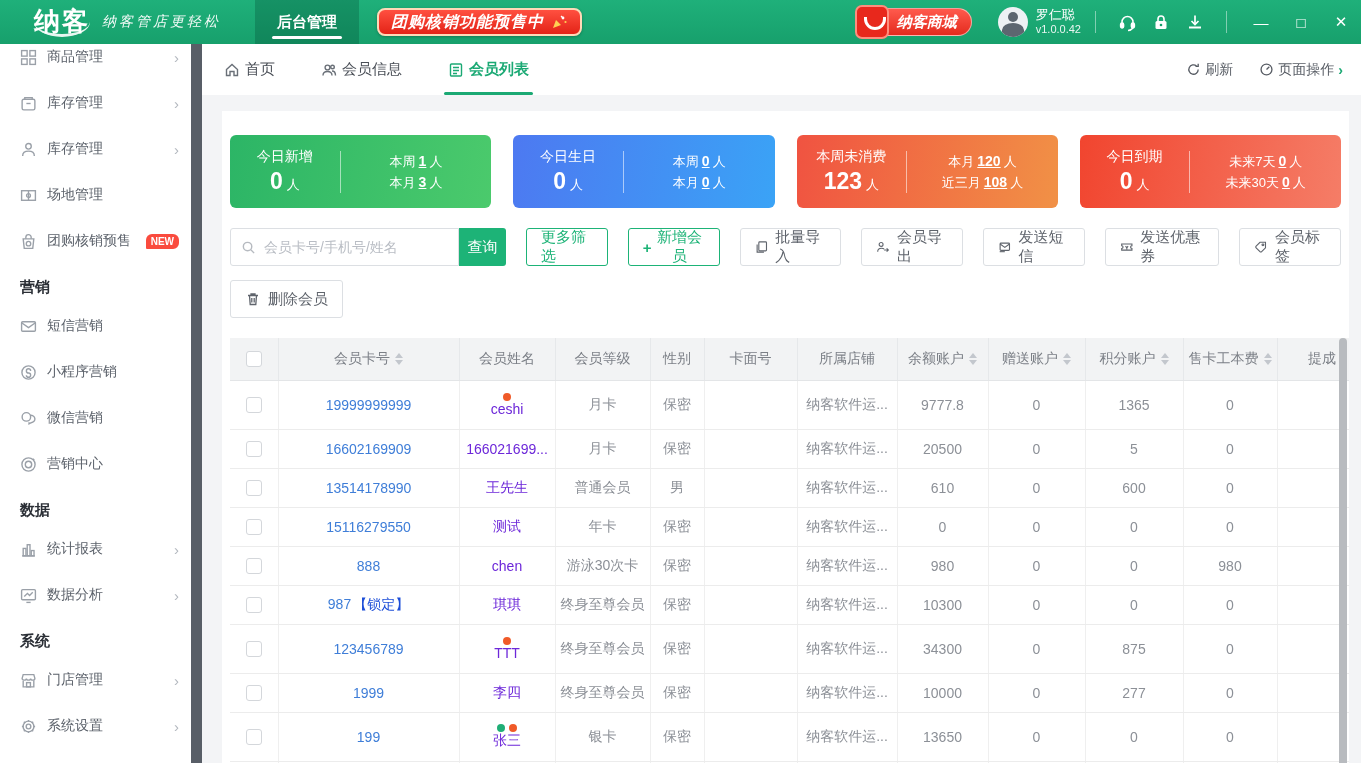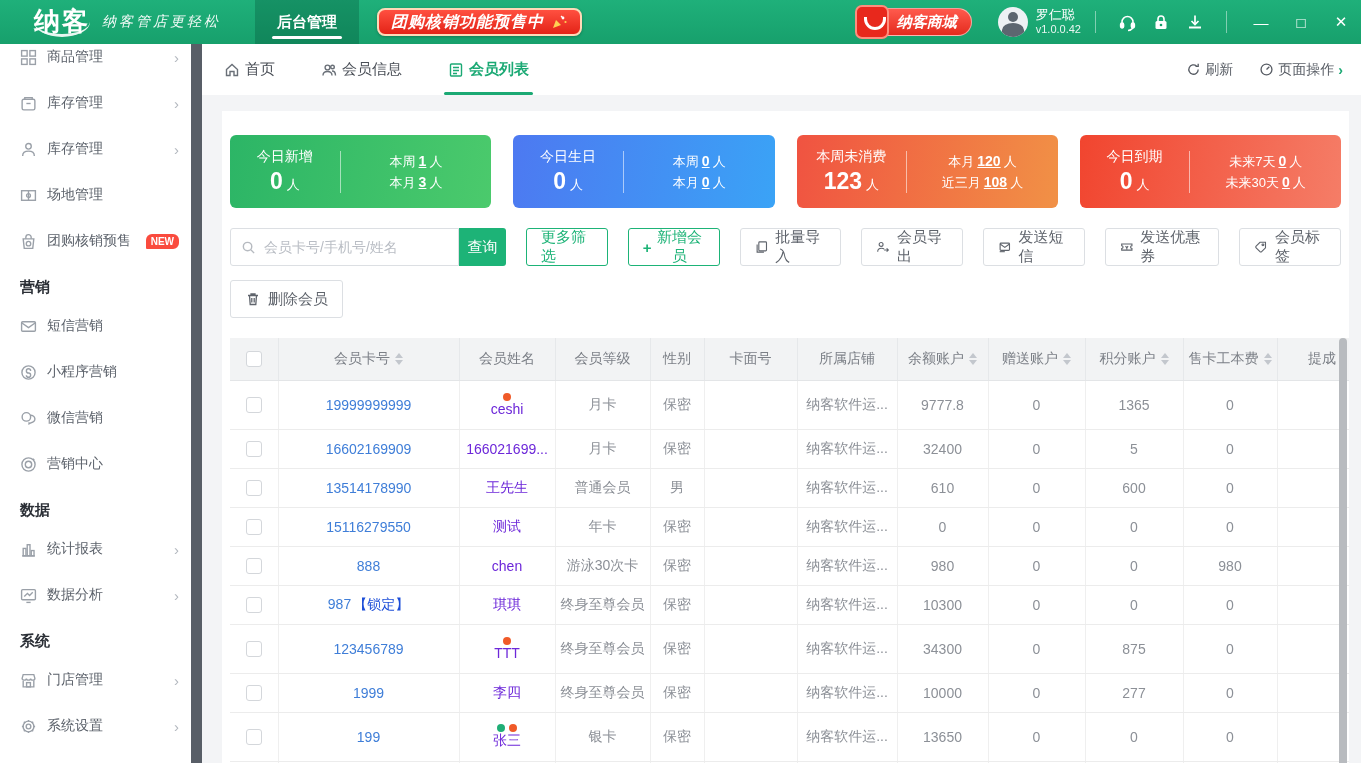--- a/index.html
+++ b/index.html
@@ -535,21 +535,21 @@
               <td></td>
           </tr>
           <tr>
             <td><span class="cb"></span></td>
             <td><a class="cardno">16602169909</a></td>
             <td><span class="name">166021699...</span></td>
             <td>月卡</td>
               <td>保密</td>
               <td></td>
             <td>纳客软件运...</td>
-              <td>32400</td>
+              <td>20500</td>
               <td>0</td>
             <td>5</td>
               <td>0</td>
               <td></td>
           </tr>
           <tr>
             <td><span class="cb"></span></td>
             <td><a class="cardno">13514178990</a></td>
             <td><span class="name">王先生</span></td>
             <td>普通会员</td>

